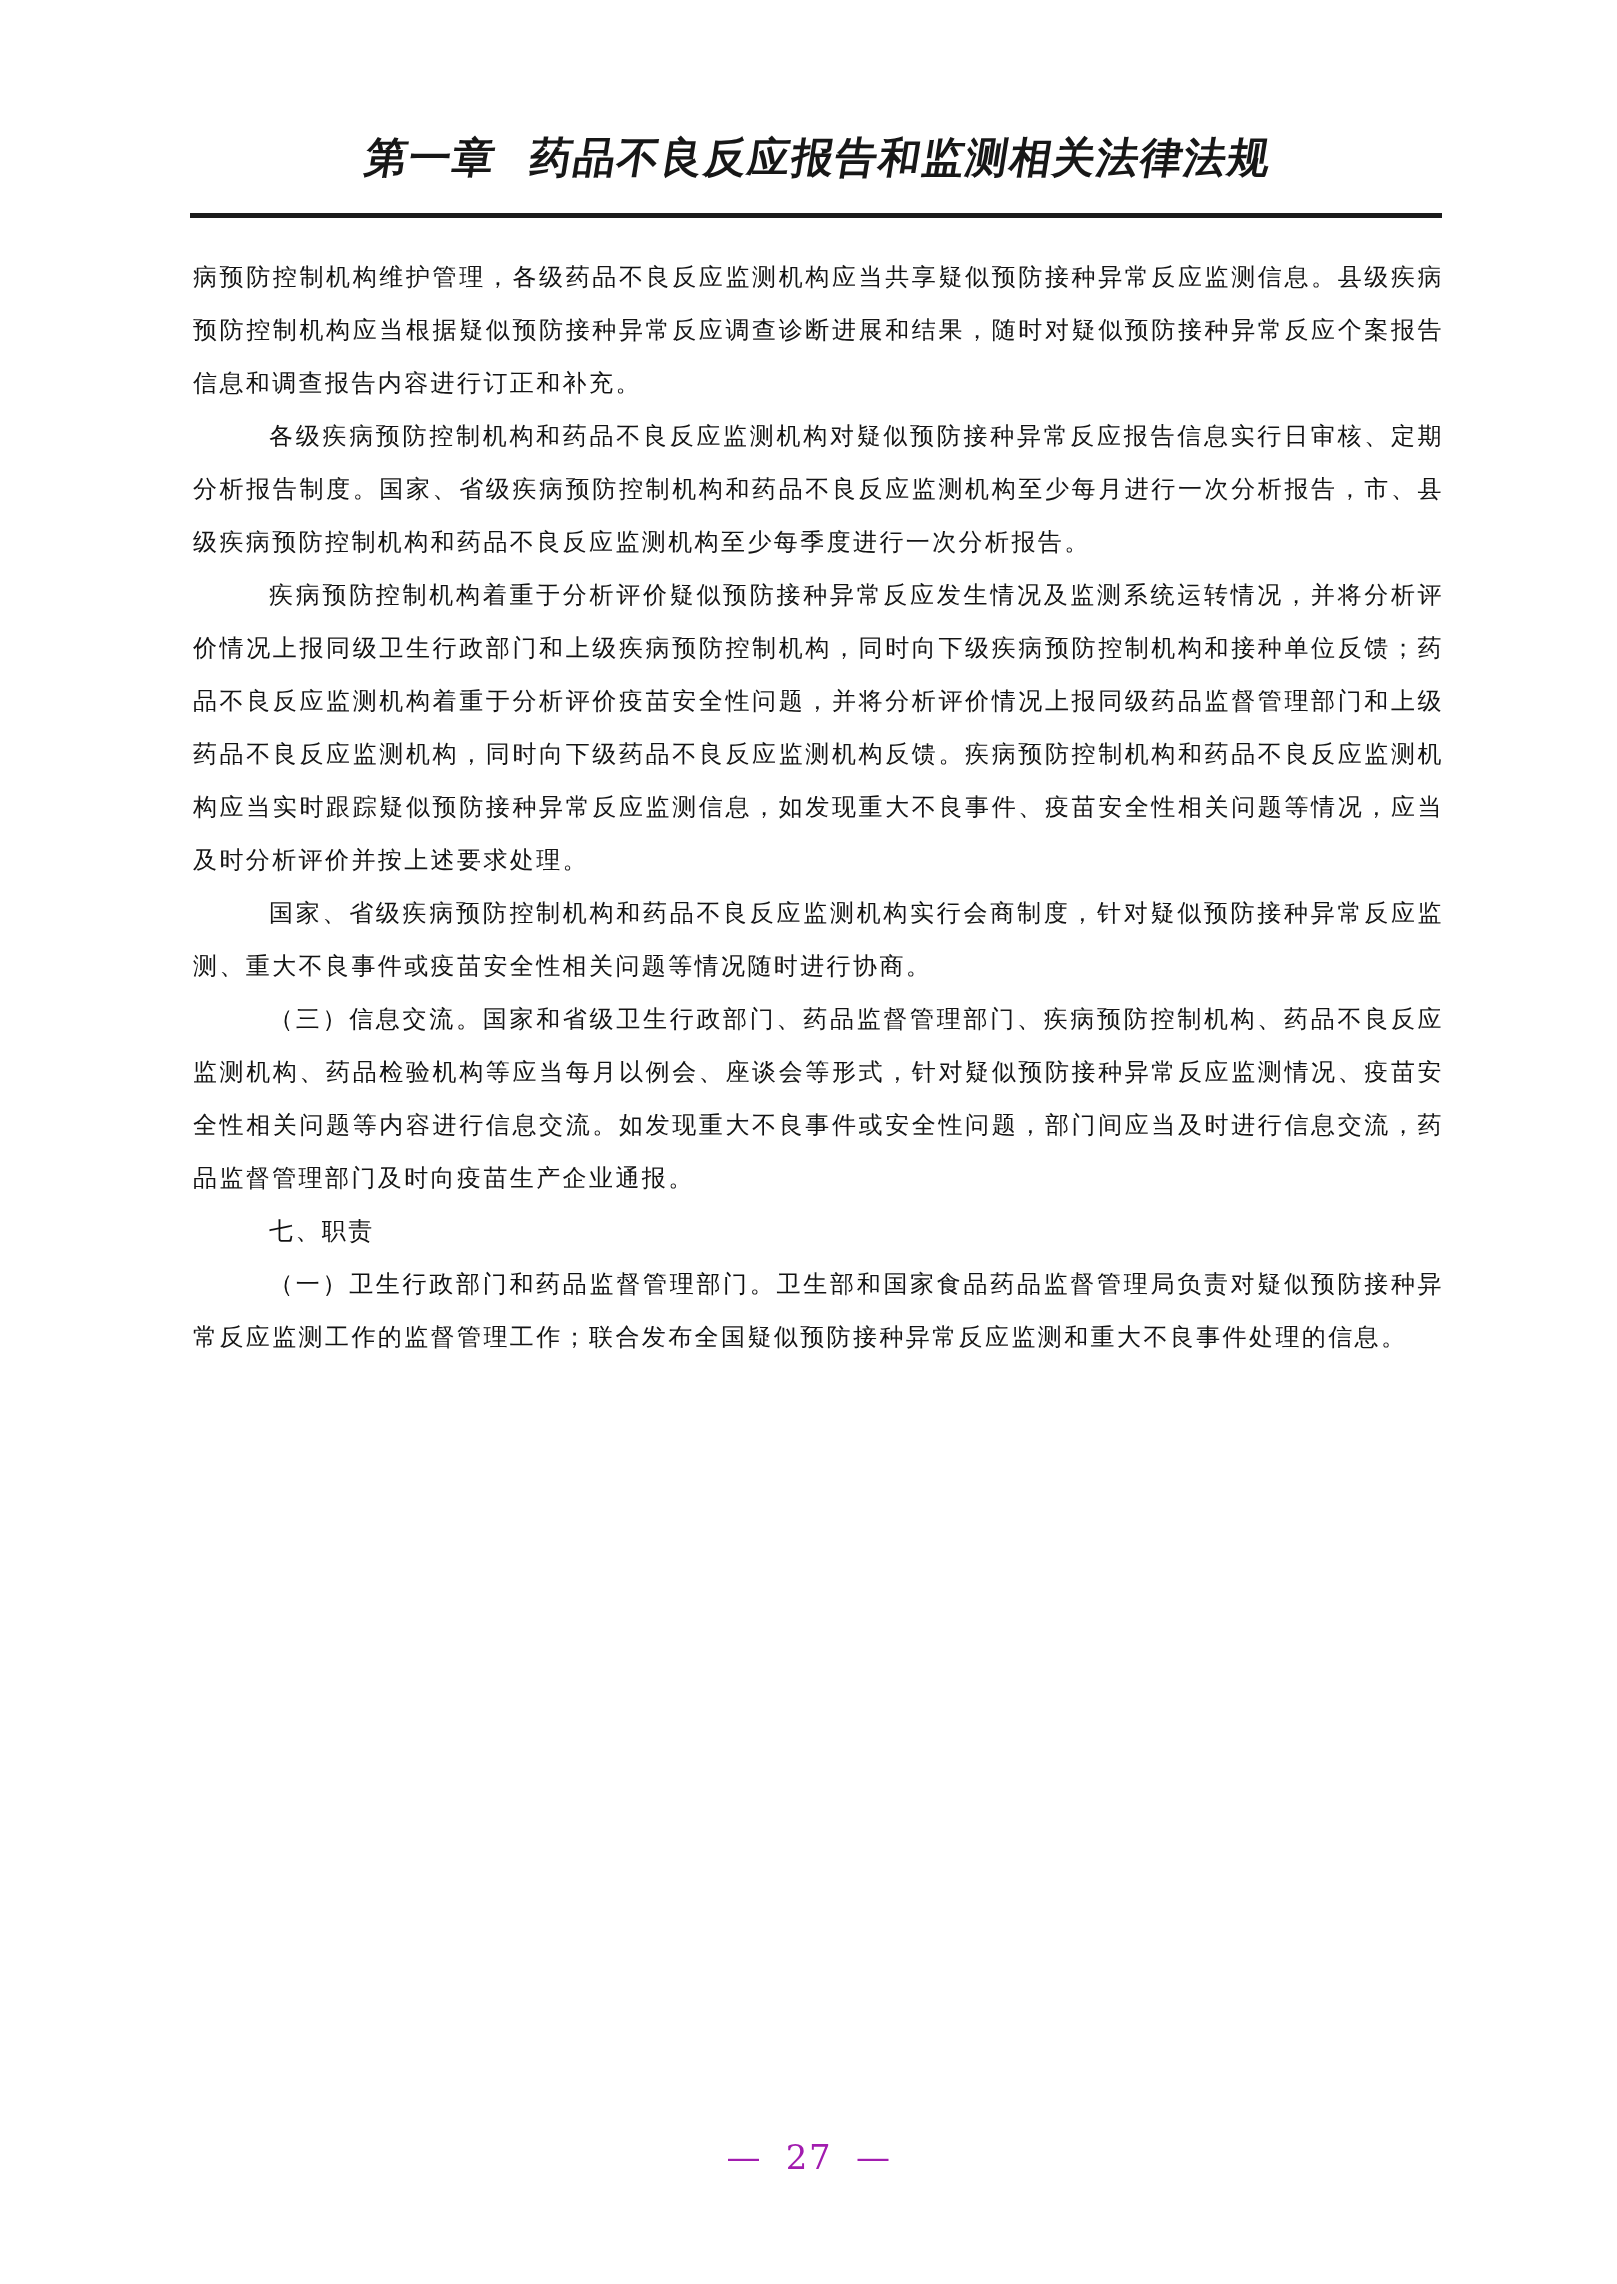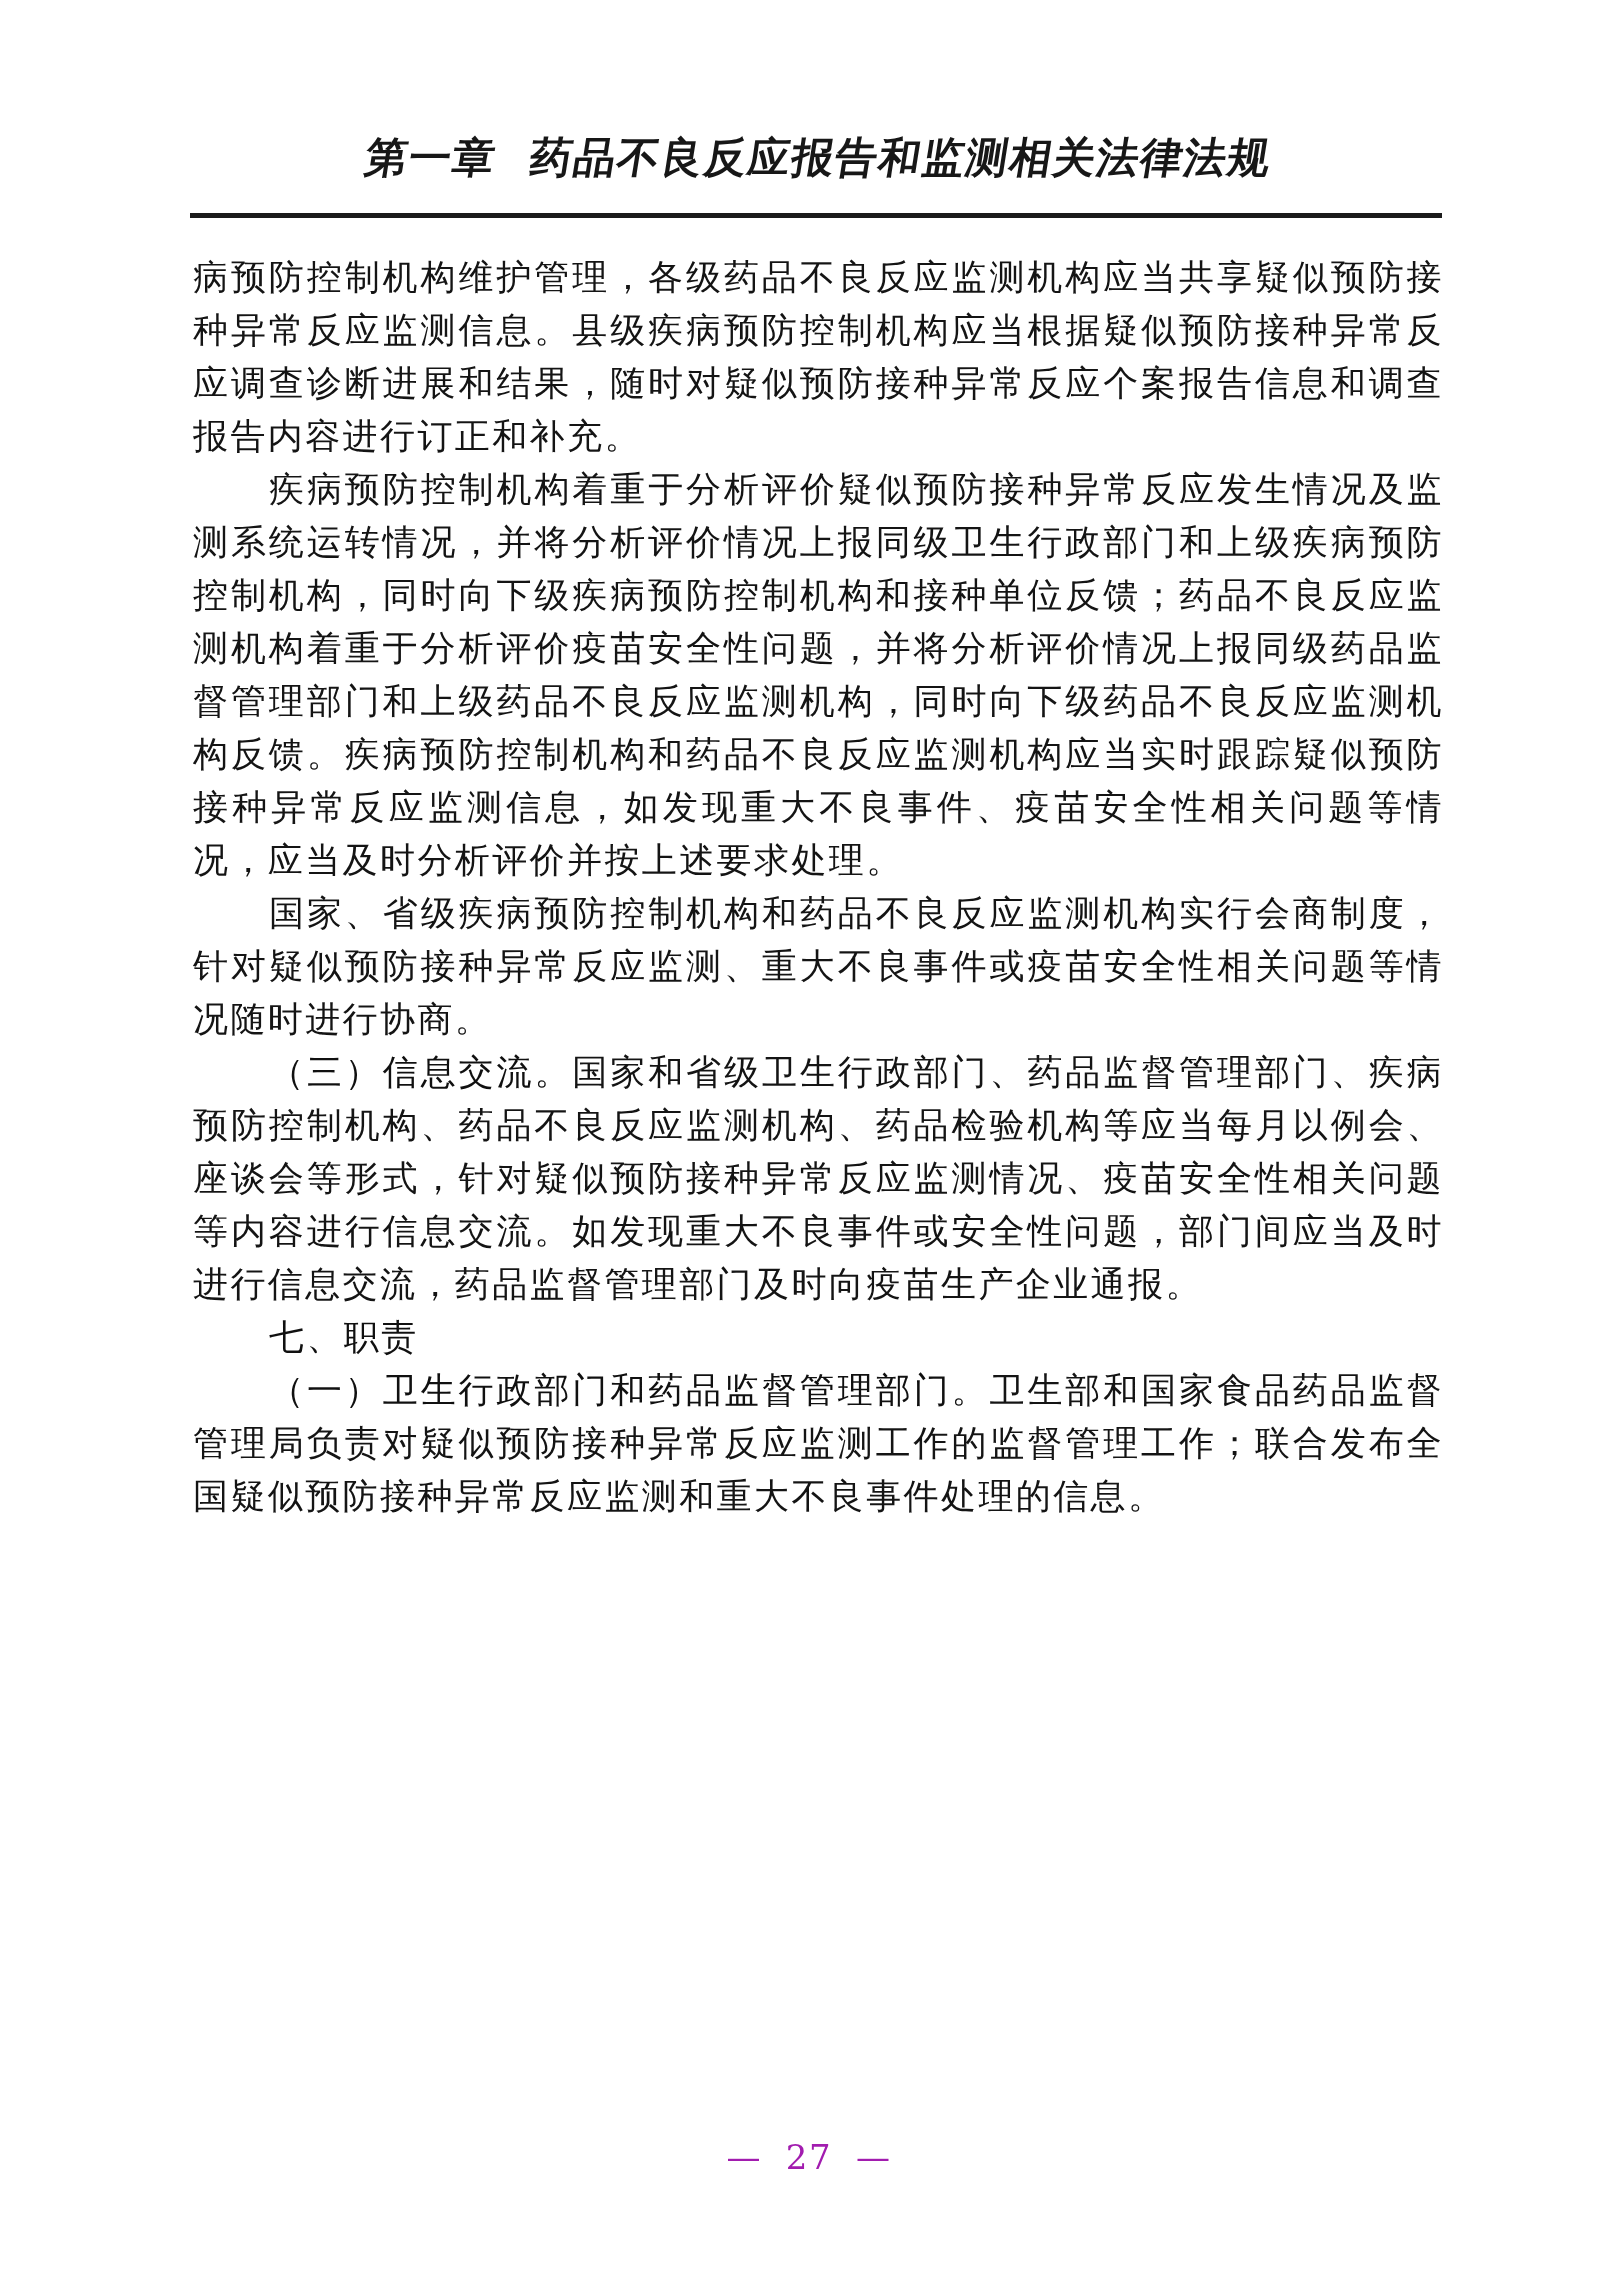--- a/index.html
+++ b/index.html
@@ -27,21 +27,21 @@
   .header-rule{
     position:absolute;
     top:213px;left:190px;
     width:1252px;height:4.8px;
     background:#1b1b1b;
   }
   .body-text{
     position:absolute;
     top:251px;left:193px;width:1251px;
     font-family:"DejaVu Serif","Liberation Serif",serif;
-    font-size:35px;
+    font-size:24px;
     line-height:53px;
     letter-spacing:2.4px;
     text-align:justify;
     text-align-last:left;
     word-break:break-all;
     color:#141414;
   }
   .para{margin:0;padding:0;text-indent:0;}
   .para.indented{text-indent:76px;}
   .hei{
@@ -66,20 +66,21 @@
 <div class="page">
 
   <div class="chapter-title">第一章 药品不良反应报告和监测相关法律法规</div>
 
   <div class="header-rule"></div>
 
   <main class="body-text">
 
     <p class="para"><span>病预防控制机构维护管理，各级药品不良反应监测机构应当共享疑似预防接种异常反应监测信息。县级疾病预防控制机构应当根据疑似预防接种异常反应调查诊断进展和结果，随时对疑似预防接种异常反应个案报告信息和调查报告内容进行订正和补充。</span></p>
 
+    <p class="para indented"><span>各级疾病预防控制机构和药品不良反应监测机构对疑似预防接种异常反应报告信息实行日审核、定期分析报告制度。国家、省级疾病预防控制机构和药品不良反应监测机构至少每月进行一次分析报告，市、县级疾病预防控制机构和药品不良反应监测机构至少每季度进行一次分析报告。</span></p>
 
 
     <p class="para indented"><span>疾病预防控制机构着重于分析评价疑似预防接种异常反应发生情况及监测系统运转情况，并将分析评价情况上报同级卫生行政部门和上级疾病预防控制机构，同时向下级疾病预防控制机构和接种单位反馈；药品不良反应监测机构着重于分析评价疫苗安全性问题，并将分析评价情况上报同级药品监督管理部门和上级药品不良反应监测机构，同时向下级药品不良反应监测机构反馈。疾病预防控制机构和药品不良反应监测机构应当实时跟踪疑似预防接种异常反应监测信息，如发现重大不良事件、疫苗安全性相关问题等情况，应当及时分析评价并按上述要求处理。</span></p>
 
     <p class="para indented"><span>国家、省级疾病预防控制机构和药品不良反应监测机构实行会商制度，针对疑似预防接种异常反应监测、重大不良事件或疫苗安全性相关问题等情况随时进行协商。</span></p>
 
     <p class="para indented"><span class="hei">（三）信息交流。</span><span>国家和省级卫生行政部门、药品监督管理部门、疾病预防控制机构、药品不良反应监测机构、药品检验机构等应当每月以例会、座谈会等形式，针对疑似预防接种异常反应监测情况、疫苗安全性相关问题等内容进行信息交流。如发现重大不良事件或安全性问题，部门间应当及时进行信息交流，药品监督管理部门及时向疫苗生产企业通报。</span></p>
 
     <p class="para indented"><span class="hei">七、职责</span></p>
 

